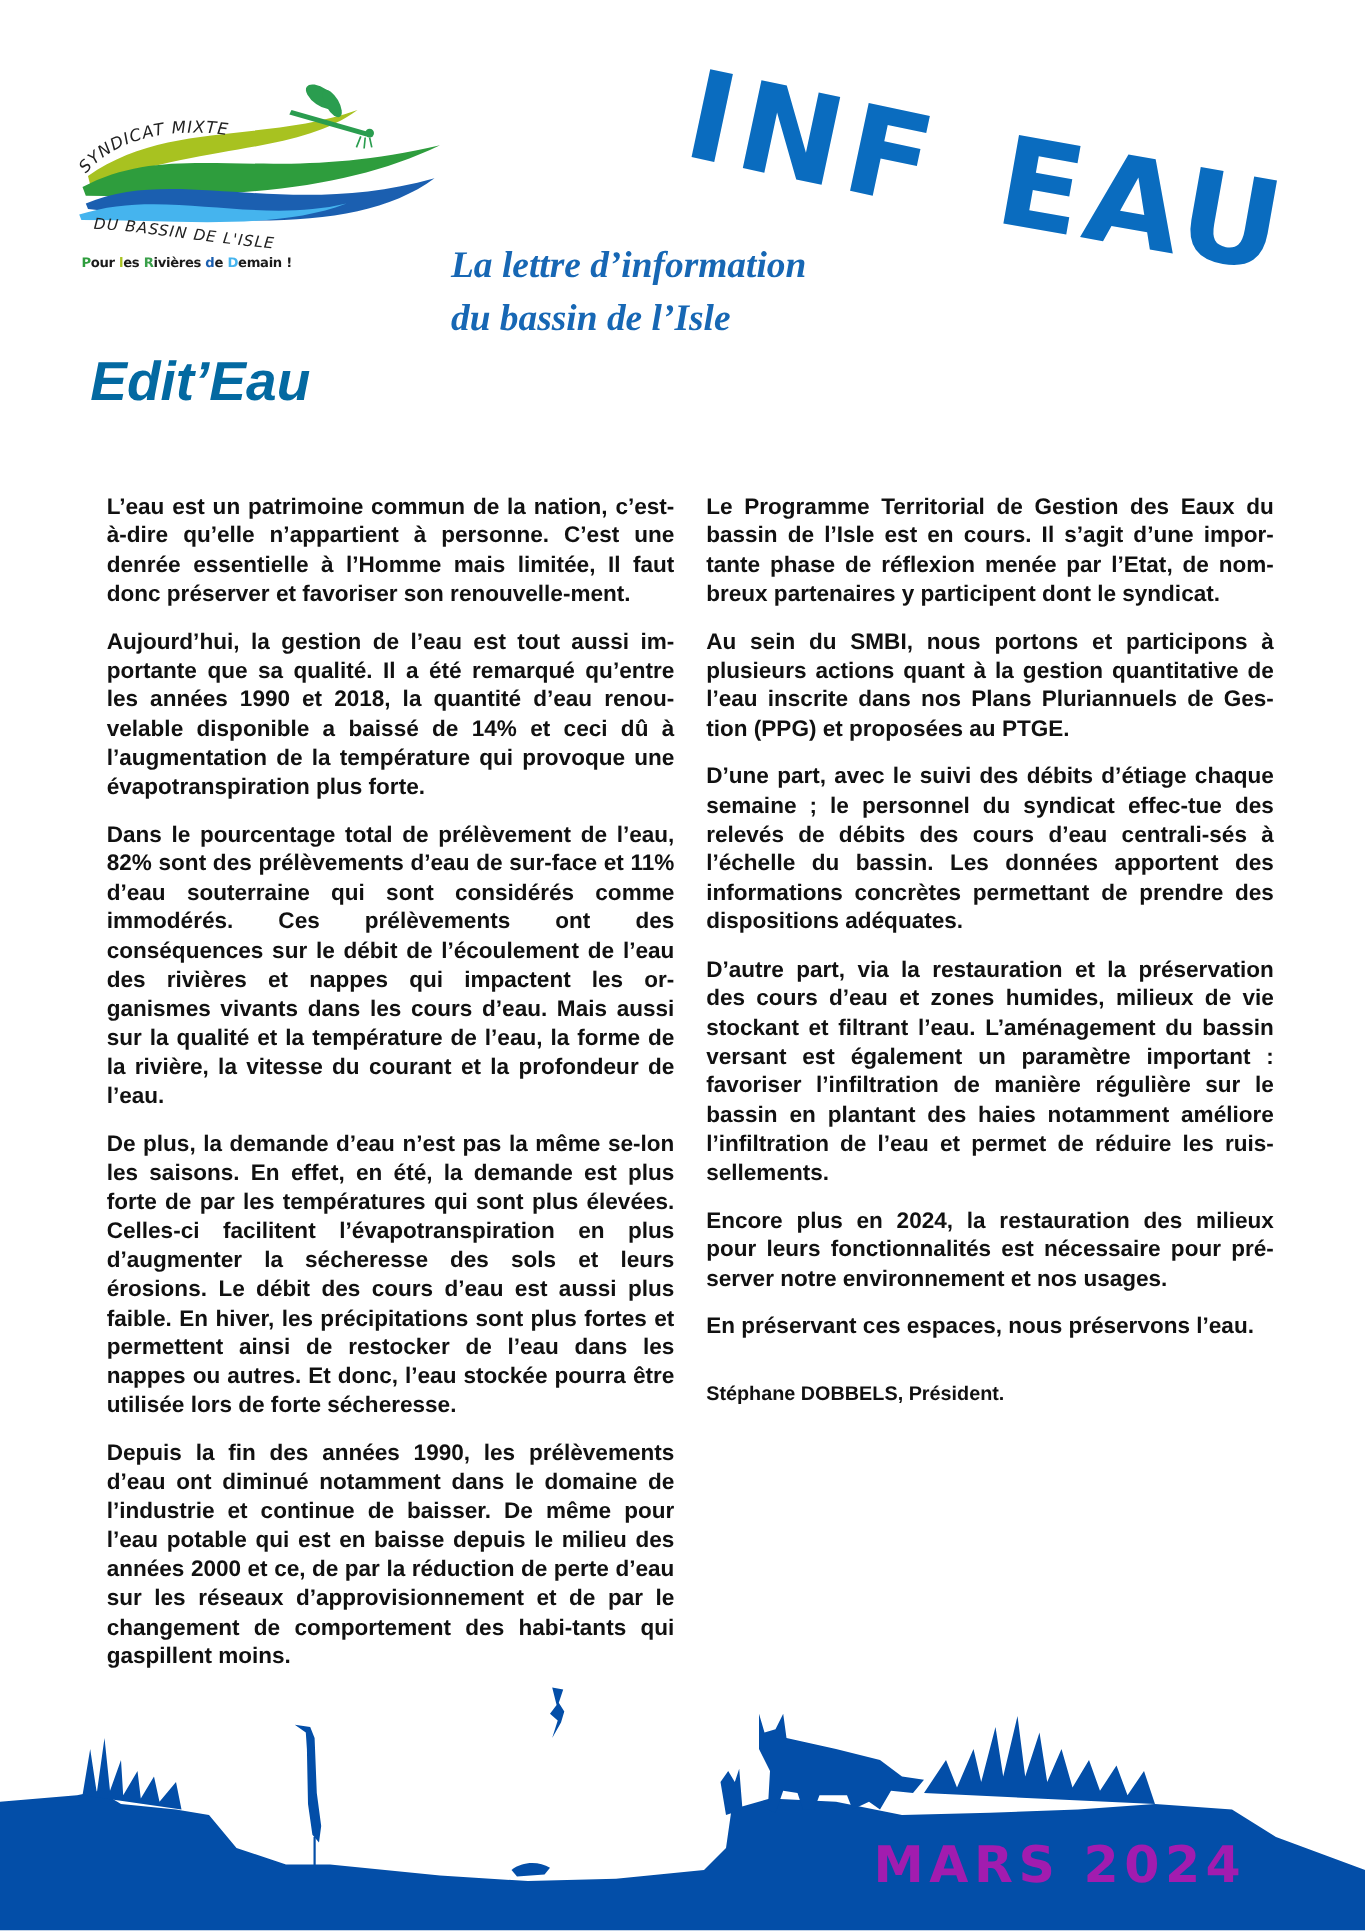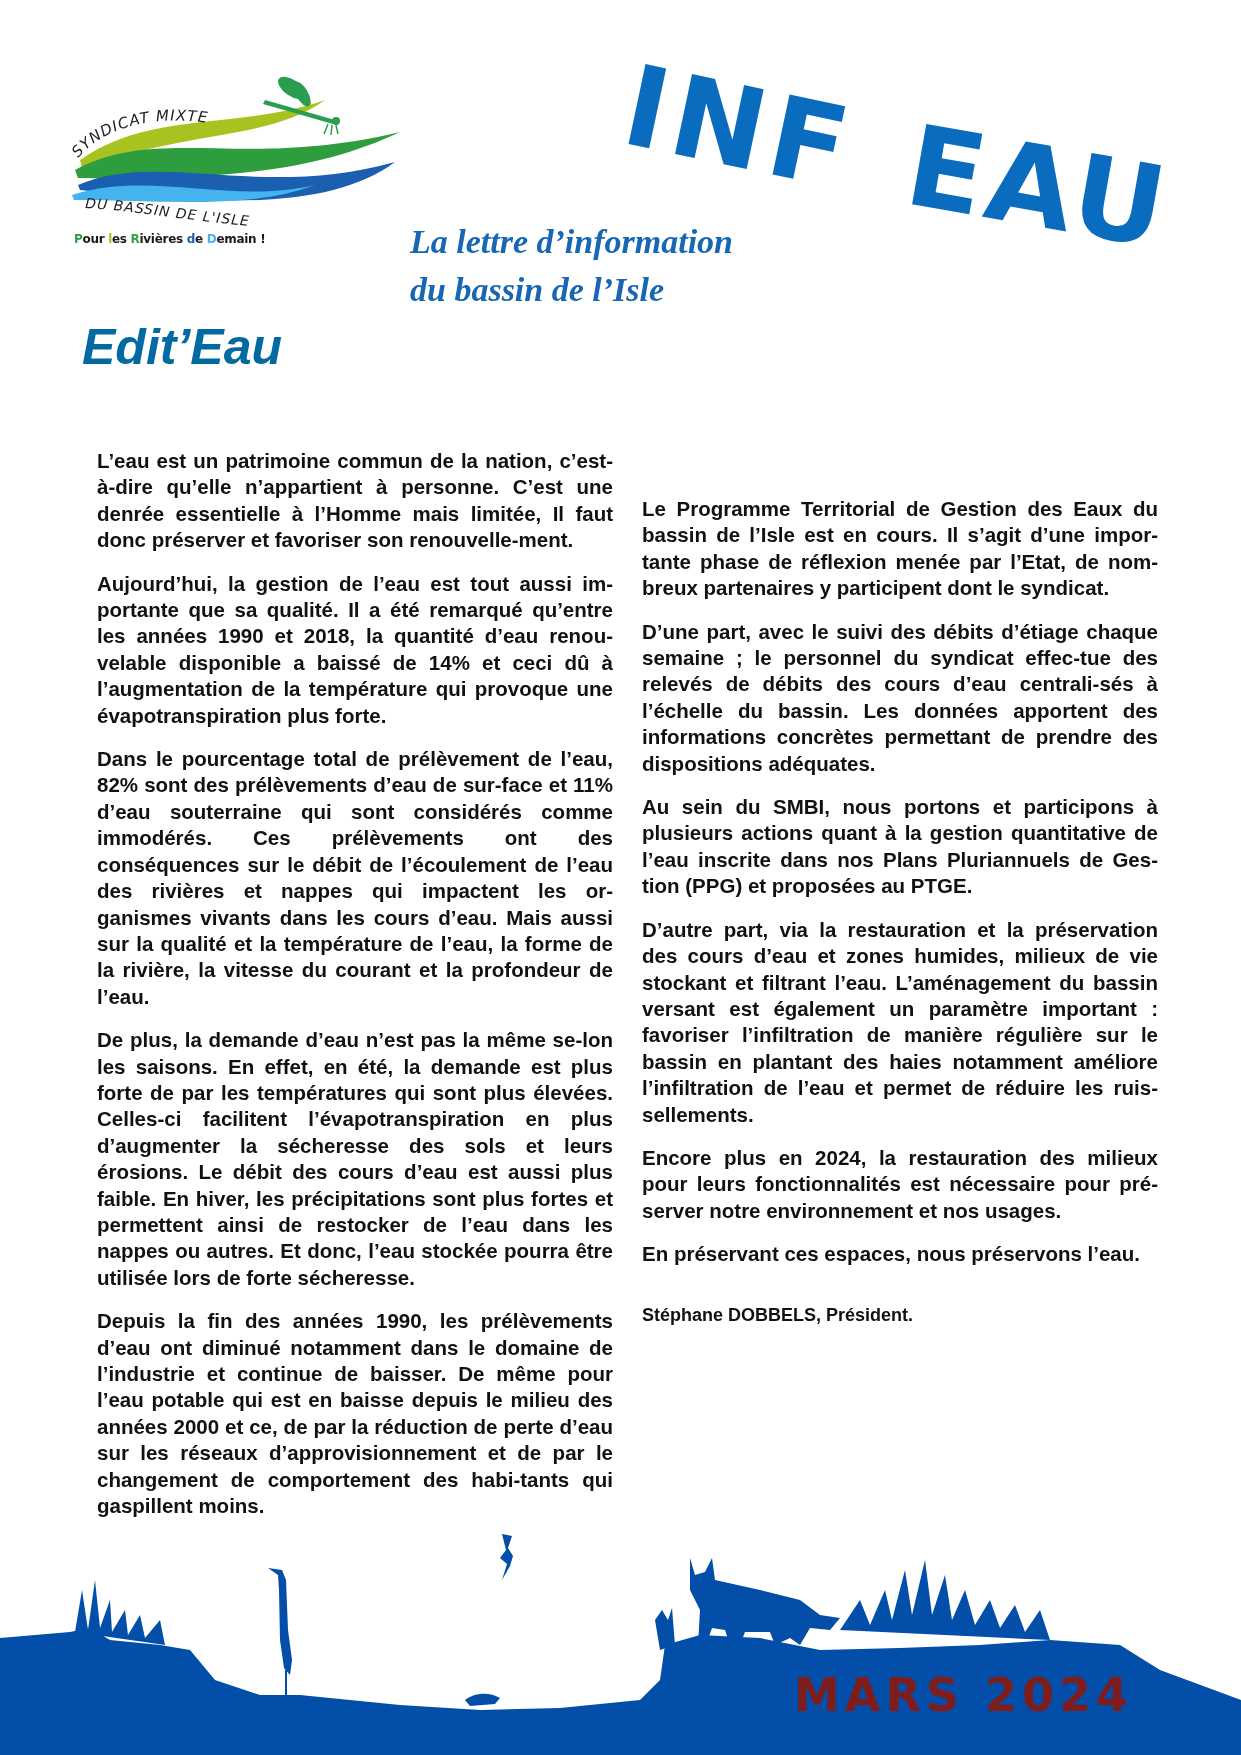--- a/index.html
+++ b/index.html
@@ -20,28 +20,28 @@
   .masthead .word1 { position: absolute; left: 20px; top: 10px; font-family: "DejaVu Sans", sans-serif; font-weight: bold; font-size: 112px; color: #0a6cbf; transform: rotate(12deg); transform-origin: left top; letter-spacing: 6px; }
   .masthead .word2 { position: absolute; left: 300px; top: 70px; font-family: "DejaVu Sans", sans-serif; font-weight: bold; font-size: 112px; color: #0a6cbf; transform: rotate(10deg); transform-origin: left top; letter-spacing: 4px; }
 
   .subtitle { position: absolute; left: 410px; top: 218px; font-family: Liberation Serif, serif; font-weight: bold; font-style: italic; font-size: 34px; line-height: 48px; color: #1767b4; }
   .edito-title { position: absolute; left: 82px; top: 318px; font-family: "Liberation Sans", sans-serif; font-weight: bold; font-style: italic; font-size: 50px; color: #0369a1; }
 
   
   .col { position: absolute; top: 448px; width: 516px; font-family: "Liberation Sans", sans-serif; font-size: 20.5px; line-height: 26.4px; color: #111; text-align: justify; hyphens: manual; }
   .col p { margin: 0 0 17px 0; font-weight: bold; }
   .col-left { left: 97px; }
-  .col-right { left: 642px; margin-top: 48px; }
+  .col-right { left: 642px; }
   .col-right p.spaced { line-height: 30px; margin-bottom: 40px; }
   .signature { margin-top: 34px !important; font-size: 18px; text-align: left; }
 
   
   .footer { position: absolute; left: 0; top: 1520px; width: 1241px; height: 235px; }
   .footer svg { position: absolute; left: 0; top: 0; }
-  .issue-date { position: absolute; right: 108px; top: 148px; font-family: "DejaVu Sans", sans-serif; font-weight: bold; font-size: 46px; letter-spacing: 5px; color: #7f1d1d; }
+  .issue-date { position: absolute; right: 108px; top: 148px; font-family: "DejaVu Sans", sans-serif; font-weight: bold; font-size: 46px; letter-spacing: 5px; color: #a21caf; }
 </style>
 </head>
 <body>
 
 <div class="logo">
   <svg width="330" height="160" viewBox="0 0 330 160">
 
     <path d="M10 90 C 80 40, 170 60, 255 30 C 200 70, 120 60, 12 98 Z" fill="#a8c220"></path>
     <path d="M5 100 C 90 55, 170 100, 330 62 C 250 100, 160 110, 8 108 Z" fill="#2e9d3d"></path>
     <path d="M8 115 C 90 80, 190 130, 325 92 C 260 140, 150 135, 10 120 Z" fill="#1b5fb0"></path>
@@ -84,22 +84,22 @@
 <div class="col col-left">
   <p>L’eau est un patrimoine commun de la nation, c’est-à-dire qu’elle n’appartient à personne. C’est une denrée essentielle à l’Homme mais limitée, Il faut donc préserver et favoriser son renouvelle-ment.</p>
   <p>Aujourd’hui, la gestion de l’eau est tout aussi im-portante que sa qualité. Il a été remarqué qu’entre les années 1990 et 2018, la quantité d’eau renou-velable disponible a baissé de 14% et ceci dû à l’augmentation de la température qui provoque une évapotranspiration plus forte.</p>
   <p>Dans le pourcentage total de prélèvement de l’eau, 82% sont des prélèvements d’eau de sur-face et 11% d’eau souterraine qui sont considérés comme immodérés. Ces prélèvements ont des conséquences sur le débit de l’écoulement de l’eau des rivières et nappes qui impactent les or-ganismes vivants dans les cours d’eau. Mais aussi sur la qualité et la température de l’eau, la forme de la rivière, la vitesse du courant et la profondeur de l’eau.</p>
   <p>De plus, la demande d’eau n’est pas la même se-lon les saisons. En effet, en été, la demande est plus forte de par les températures qui sont plus élevées. Celles-ci facilitent l’évapotranspiration en plus d’augmenter la sécheresse des sols et leurs érosions. Le débit des cours d’eau est aussi plus faible. En hiver, les précipitations sont plus fortes et permettent ainsi de restocker de l’eau dans les nappes ou autres. Et donc, l’eau stockée pourra être utilisée lors de forte sécheresse.</p>
   <p>Depuis la fin des années 1990, les prélèvements d’eau ont diminué notamment dans le domaine de l’industrie et continue de baisser. De même pour l’eau potable qui est en baisse depuis le milieu des années 2000 et ce, de par la réduction de perte d’eau sur les réseaux d’approvisionnement et de par le changement de comportement des habi-tants qui gaspillent moins.</p>
 </div>
 
 <div class="col col-right">
   <p>Le Programme Territorial de Gestion des Eaux du bassin de l’Isle est en cours. Il s’agit d’une impor-tante phase de réflexion menée par l’Etat, de nom-breux partenaires y participent dont le syndicat.</p>
+  <p>Au sein du SMBI, nous portons et participons à plusieurs actions quant à la gestion quantitative de l’eau inscrite dans nos Plans Pluriannuels de Ges-tion (PPG) et proposées au PTGE.</p>
   <p>D’une part, avec le suivi des débits d’étiage chaque semaine ; le personnel du syndicat effec-tue des relevés de débits des cours d’eau centrali-sés à l’échelle du bassin. Les données apportent des informations concrètes permettant de prendre des dispositions adéquates.</p>
-  <p>Au sein du SMBI, nous portons et participons à plusieurs actions quant à la gestion quantitative de l’eau inscrite dans nos Plans Pluriannuels de Ges-tion (PPG) et proposées au PTGE.</p>
   <p>D’autre part, via la restauration et la préservation des cours d’eau et zones humides, milieux de vie stockant et filtrant l’eau. L’aménagement du bassin versant est également un paramètre important : favoriser l’infiltration de manière régulière sur le bassin en plantant des haies notamment améliore l’infiltration de l’eau et permet de réduire les ruis-sellements.</p>
   <p>Encore plus en 2024, la restauration des milieux pour leurs fonctionnalités est nécessaire pour pré-server notre environnement et nos usages.</p>
   <p>En préservant ces espaces, nous préservons l’eau.</p>
   <p class="signature">Stéphane DOBBELS, Président.</p>
 </div>
 
 <div class="footer">
   <svg width="1241" height="235" viewBox="0 0 1241 235">
     <g fill="#034ea8">
 

